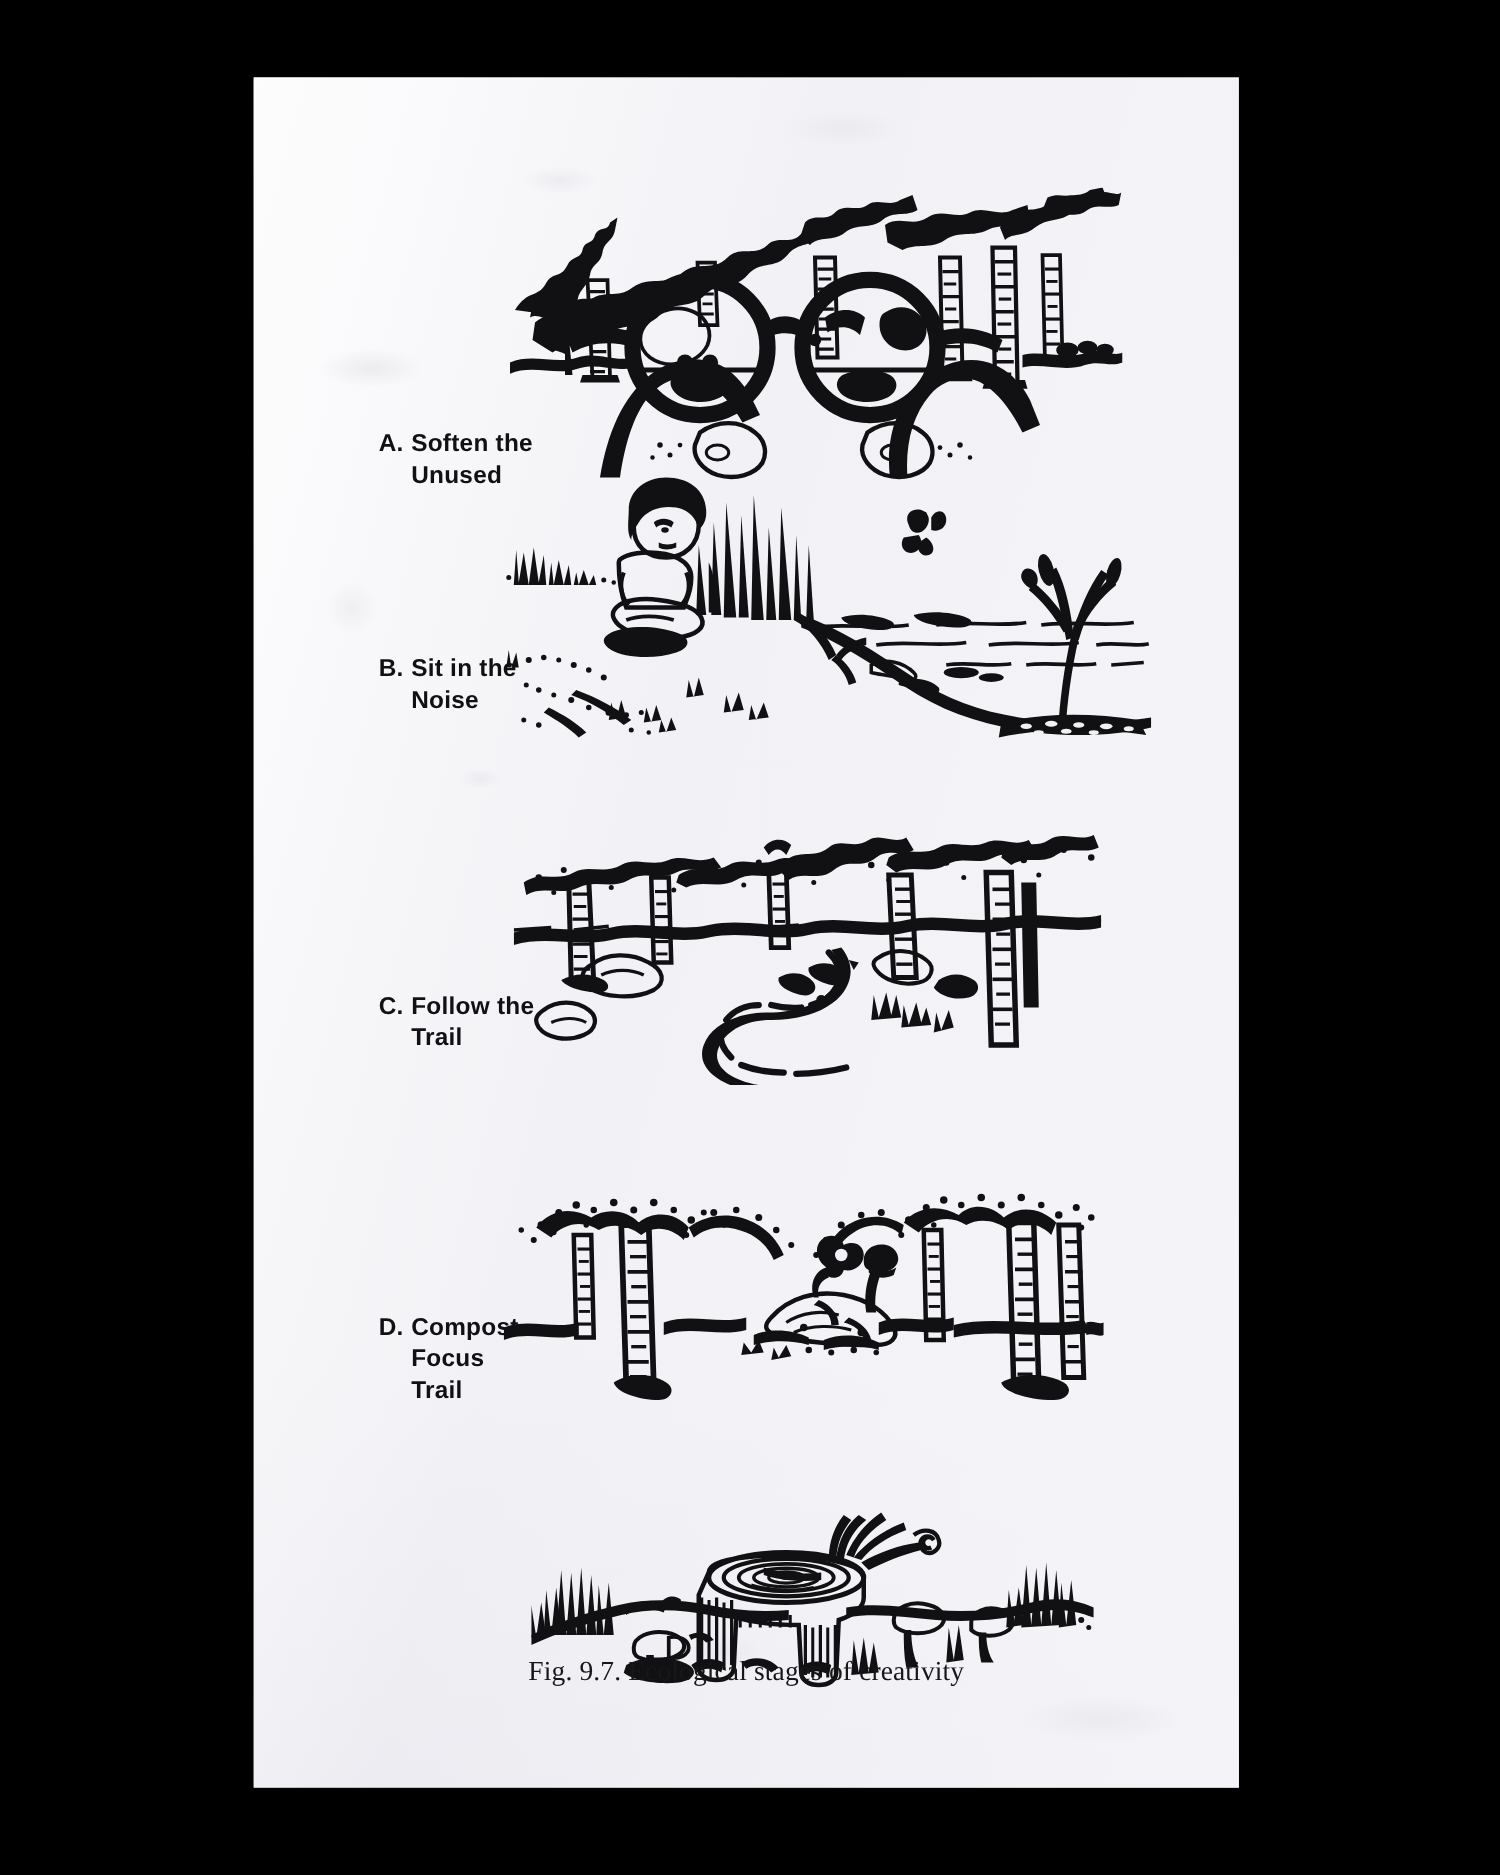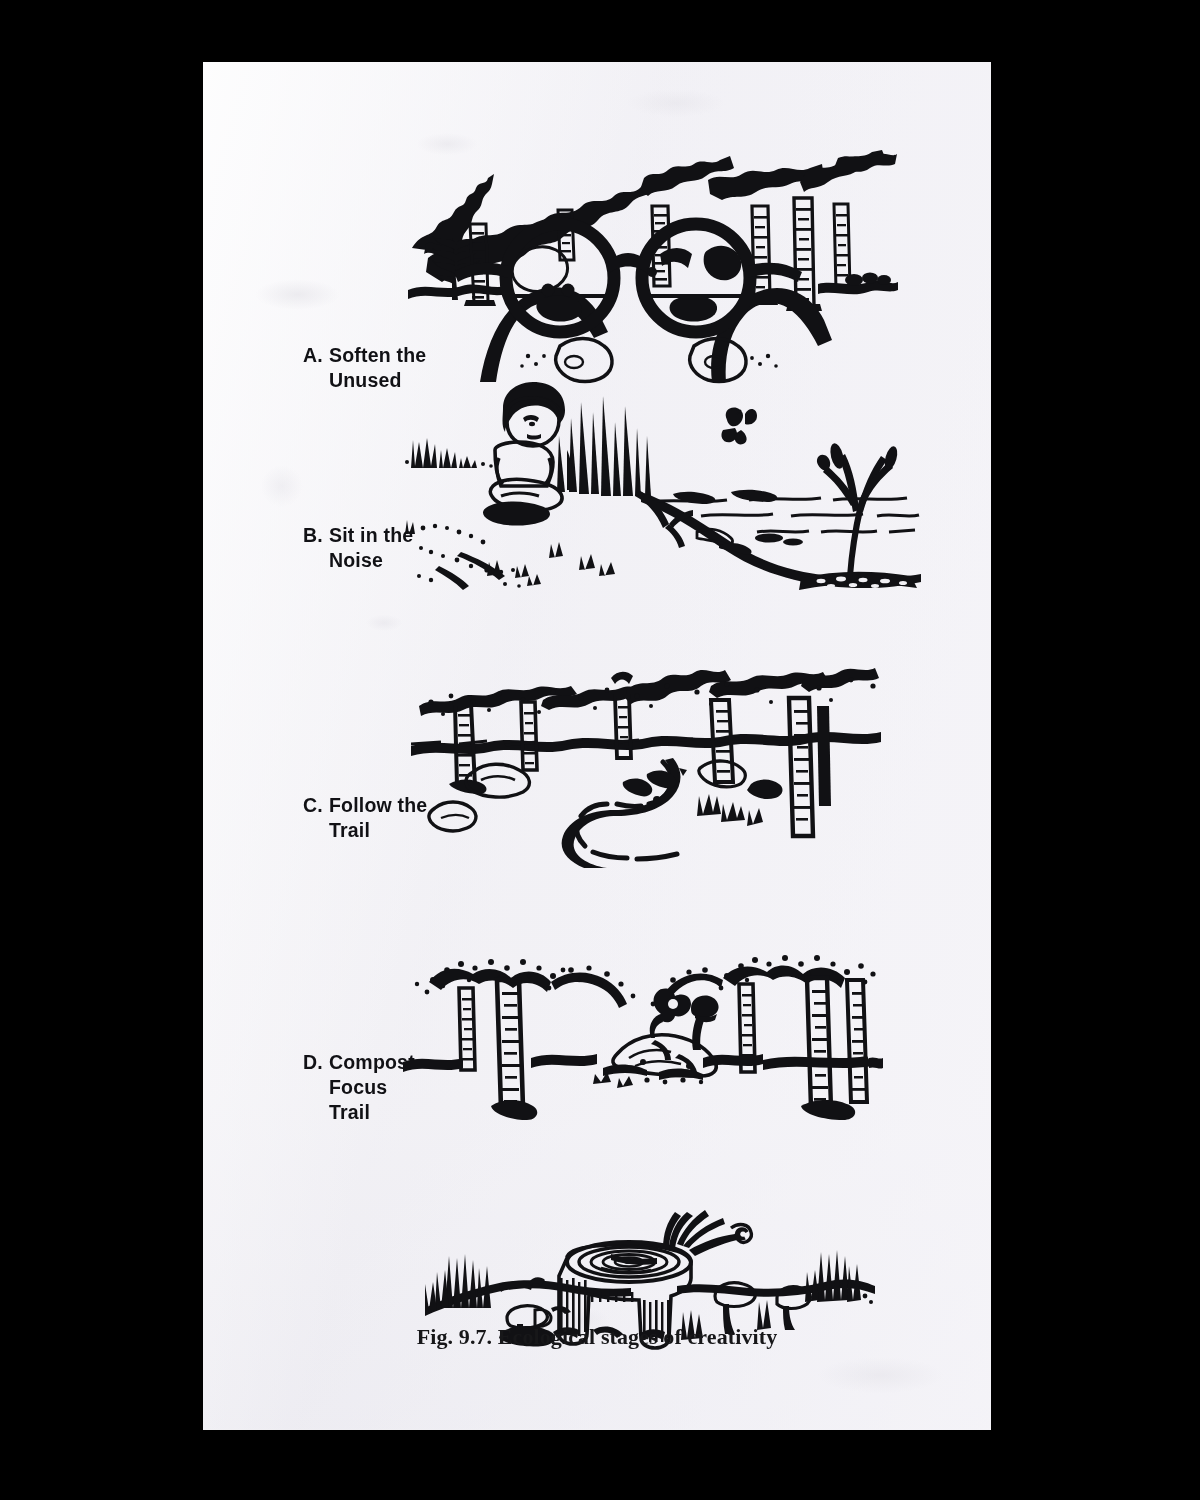--- a/index.html
+++ b/index.html
@@ -80,21 +80,21 @@
     display: block;
   }
 
   #figure-caption {
     position: absolute;
     left: 0;
     top: 1262px;
     width: 788px;
     text-align: center;
     font-family: "Liberation Serif", serif;
-    font-weight: bold;
+    font-weight: normal;
     font-size: 22px;
     color: #171719;
     letter-spacing: 0.1px;
   }
 
   svg { display: block; }
   .ink { fill: #111114; }
 </style>
 </head>
 <body>

